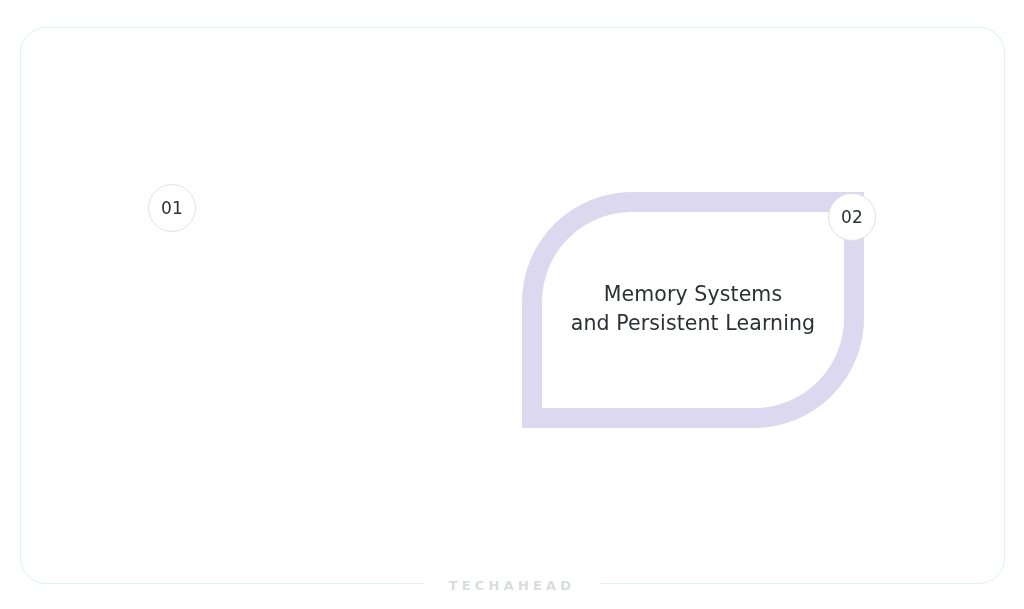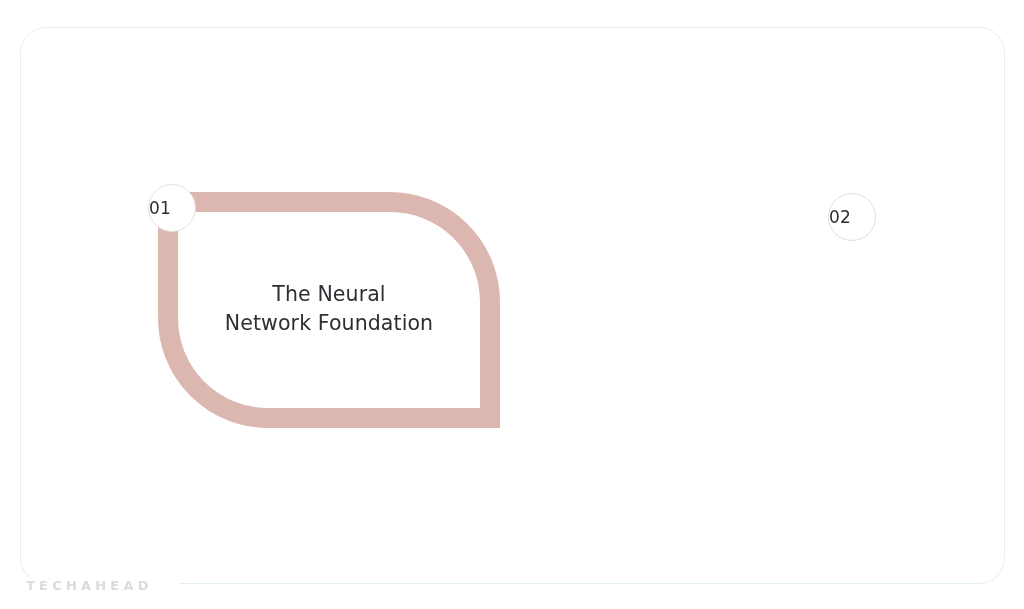--- a/index.html
+++ b/index.html
@@ -76,65 +76,66 @@
   .badge {
     position: absolute;
     width: 48px;
     height: 48px;
     border-radius: 50%;
     background: #ffffff;
     border: 1px solid #e8dedc;
     box-sizing: border-box;
     display: flex;
     align-items: center;
-    justify-content: flex-start;
+    justify-content: center;
     font-size: 17px;
     color: #2c2f33;
     letter-spacing: 0.3px;
     z-index: 5;
   }
   #badge-01 { left: 148px; top: 184px; }
   #badge-02 { left: 828px; top: 193px; border-color: #e3dfe2; }
 
   
   #footer-watermark {
     position: absolute;
     left: 0;
     right: 0;
     top: 573px;
     height: 24px;
     display: flex;
     align-items: center;
+    justify-content: center;
     pointer-events: none;
   }
   #footer-watermark .wm-text {
     background: #ffffff;
     padding: 0 26px;
     color: #d9dcdc;
     font-size: 13px;
     font-weight: 700;
     letter-spacing: 4.2px;
   }
 </style>
 </head>
 <body>
 
 <div id="slide-card"></div>
 
 <div id="diagram">
 
-  <div class="leaf-wrap" id="leaf-left">
+
+  <div class="leaf-wrap" id="leaf-right">
     <svg class="leaf-svg" viewBox="0 0 342 236">
 
-      <path d="M 10 10 H 232 A 100 100 0 0 1 332 110 V 226 H 110 A 100 100 0 0 1 10 126 Z" fill="none" stroke="#dbb7b0" stroke-width="20" stroke-linecap="butt" stroke-linejoin="miter"></path>
+      <path d="M 332 10 H 110 A 100 100 0 0 0 10 110 V 226 H 232 A 100 100 0 0 0 332 126 Z" fill="none" stroke="#dcd8ef" stroke-width="20" stroke-linecap="butt" stroke-linejoin="miter"></path>
     </svg>
-    <div class="leaf-text">The Neural
-Network Foundation</div>
+    <div class="leaf-text">Memory Systems
+and Persistent Learning</div>
   </div>
-
 
   <div class="badge" id="badge-01">
     <span>01</span>
   </div>
   <div class="badge" id="badge-02">
     <span>02</span>
   </div>
 
 </div>
 

